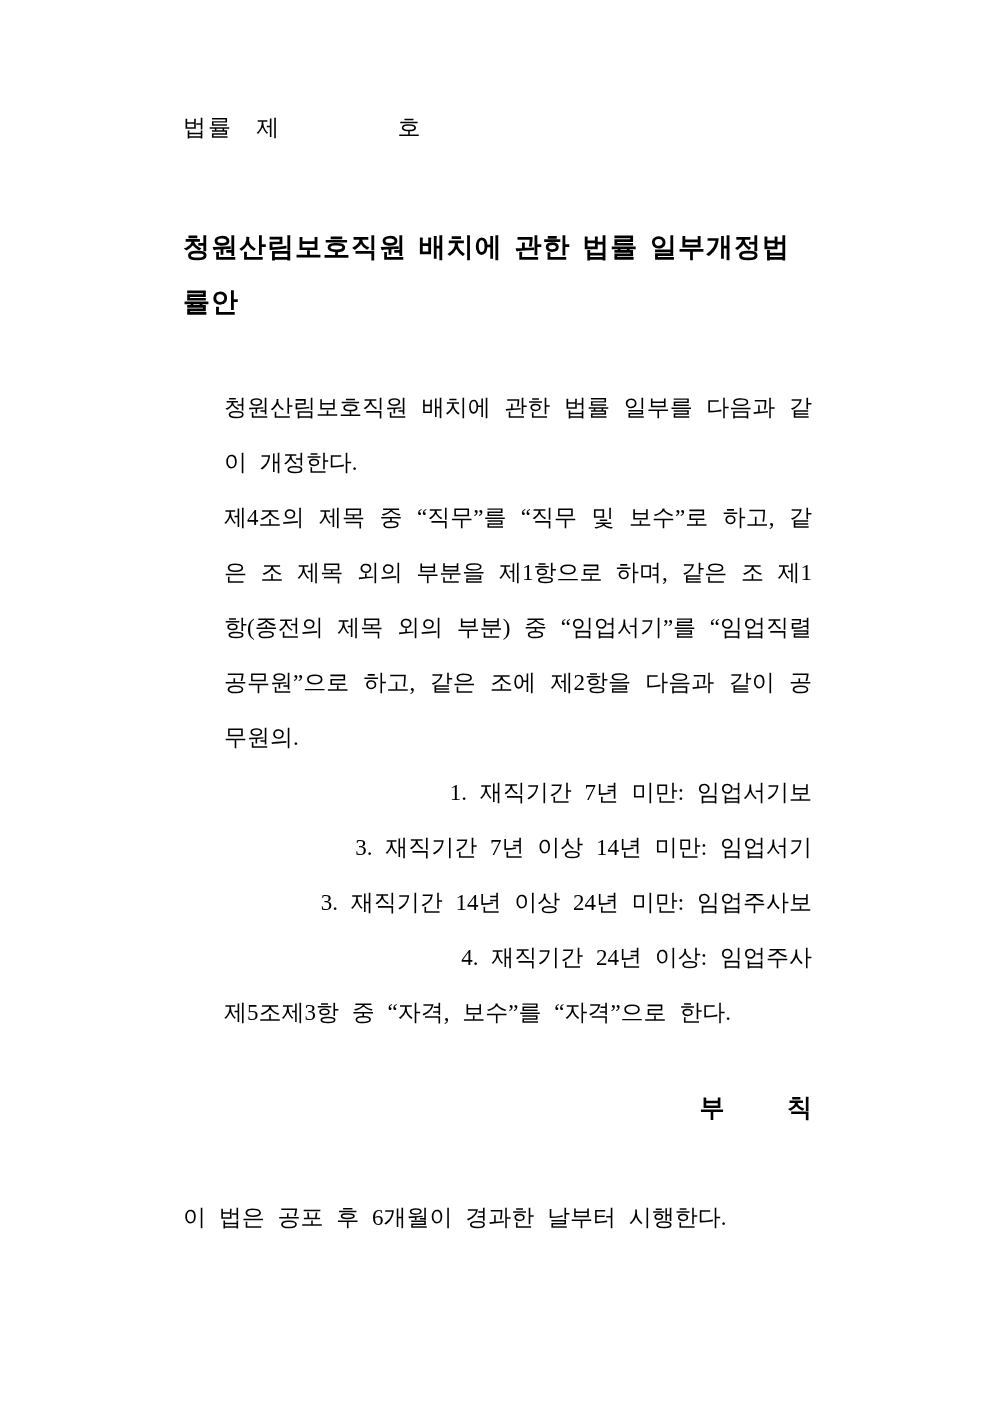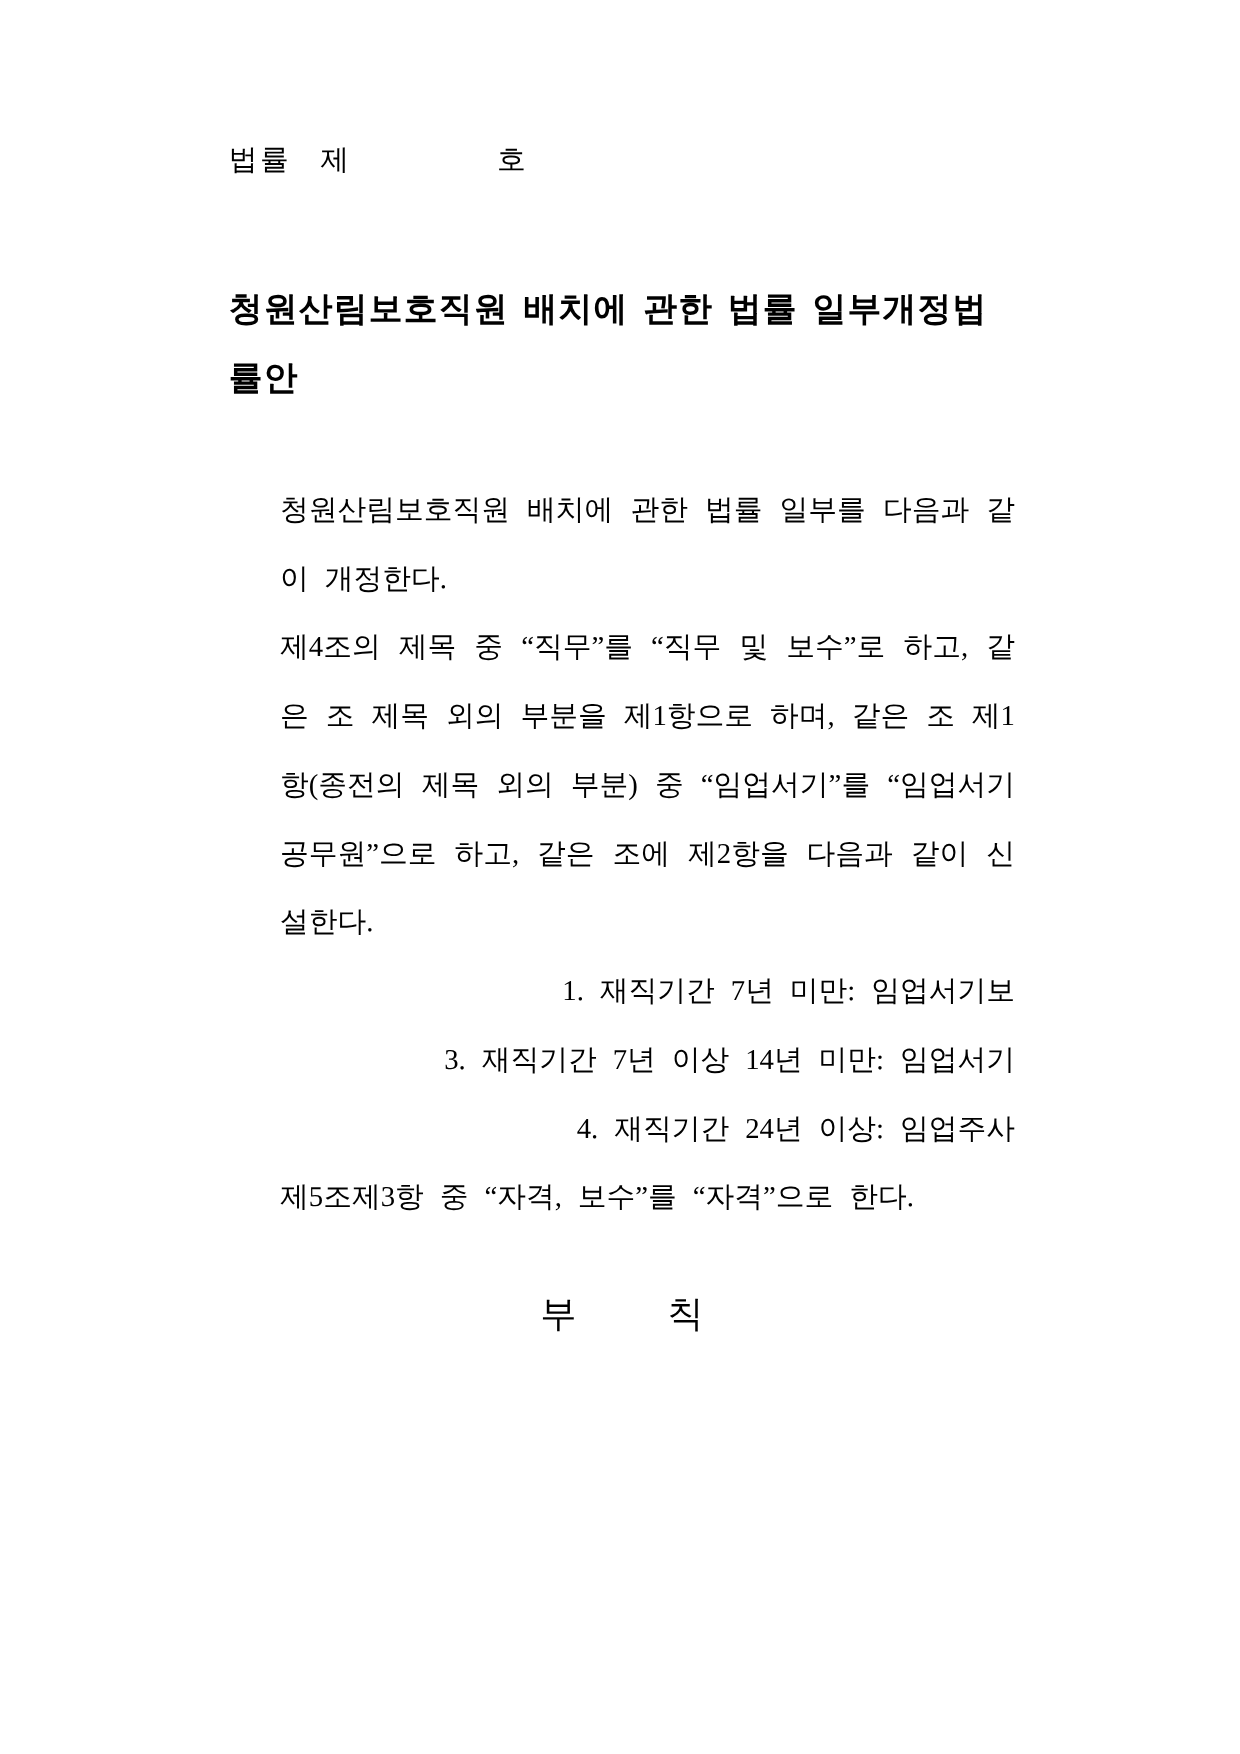--- a/index.html
+++ b/index.html
@@ -45,23 +45,23 @@
   }
   .para.indent {
     padding-left: 18px;
   }
   .para.list-item {
     padding-left: 22px;
     text-align: right;
   }
   .addendum-heading {
     margin-top: 40px;
-    text-align: center;
-    font-weight: normal;
-    font-size: 29px;
+    text-align: right;
+    font-weight: bold;
+    font-size: 25px;
     white-space: pre;
     word-spacing: 0;
   }
   .addendum-body {
     margin-top: 55px;
     word-spacing: 7px;
   }
 </style>
 </head>
 <body>
@@ -69,30 +69,32 @@
 <div class="page">
 
   <div class="law-number-line">법률   제               호</div>
 
   <div class="doc-title">청원산림보호직원 배치에 관한 법률 일부개정법률안</div>
 
   <div class="body-block">
 
     <p class="para">청원산림보호직원 배치에 관한 법률 일부를 다음과 같이 개정한다.</p>
 
-    <p class="para">제4조의 제목 중 “직무”를 “직무 및 보수”로 하고, 같은 조 제목 외의 부분을 제1항으로 하며, 같은 조 제1항(종전의 제목 외의 부분) 중 “임업서기”를 “임업서기 공무원”으로 하고, 같은 조에 제2항을 다음과 같이 신설한다.</p>
+    <p class="para">제4조의 제목 중 “직무”를 “직무 및 보수”로 하고, 같은 조 제목 외의 부분을 제1항으로 하며, 같은 조 제1항(종전의 제목 외의 부분) 중 “임업서기”를 “임업직렬 공무원”으로 하고, 같은 조에 제2항을 다음과 같이 공무원의.</p>
 
 
     <p class="para list-item">1. 재직기간 7년 미만: 임업서기보</p>
 
     <p class="para list-item">3. 재직기간 7년 이상 14년 미만: 임업서기</p>
 
+    <p class="para list-item">3. 재직기간 14년 이상 24년 미만: 임업주사보</p>
 
     <p class="para list-item">4. 재직기간 24년 이상: 임업주사</p>
 
     <p class="para">제5조제3항 중 “자격, 보수”를 “자격”으로 한다.</p>
 
   </div>
 
   <div class="addendum-heading">부          칙</div>
 
+  <div class="addendum-body">이 법은 공포 후 6개월이 경과한 날부터 시행한다.</div>
 
 </div>
 
 </body></html>

